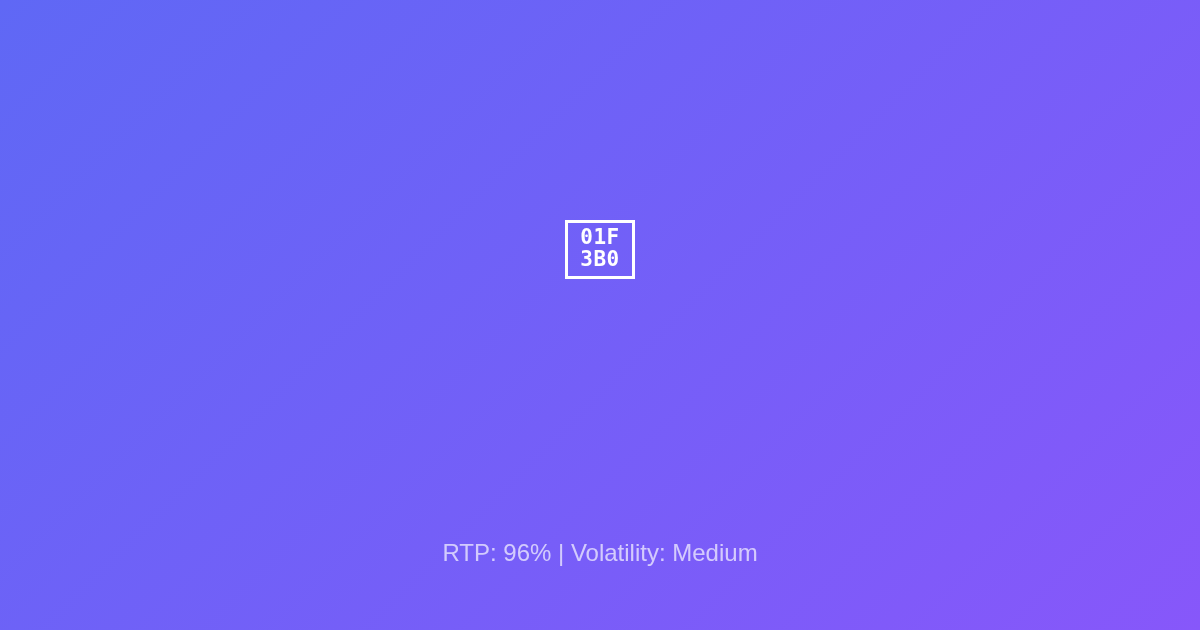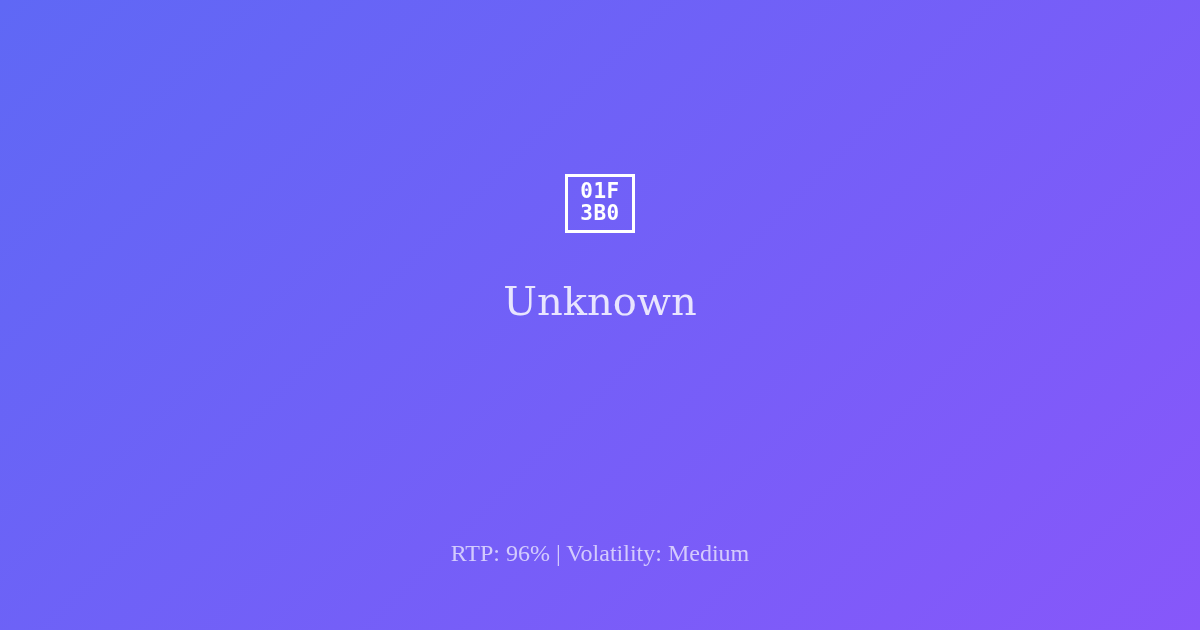--- a/index.html
+++ b/index.html
@@ -91,21 +91,21 @@
     text-align: center;
   }
 
   
   #meta {
     position: absolute;
     left: 0;
     right: 0;
     bottom: 62px;
     text-align: center;
-    font-family: Liberation Serif, serif;
+    font-family: Liberation Sans, sans-serif;
     font-weight: 400;
     font-size: 24px;
     line-height: 1.2;
     color: rgba(255, 255, 255, 0.68);
   }
 </style>
 </head>
 <body>
 
 <div id="card">
@@ -115,19 +115,18 @@
     <div id="title-row">
 
       <span class="tofu">
         <span class="tofu-row">01F</span>
         <span class="tofu-row">3B0</span>
       </span>
 
 
     </div>
 
-    <div id="subtitle">Unknown</div>
 
   </div>
 
   <div id="meta">RTP: 96% | Volatility: Medium</div>
 
 </div>
 
 </body></html>

